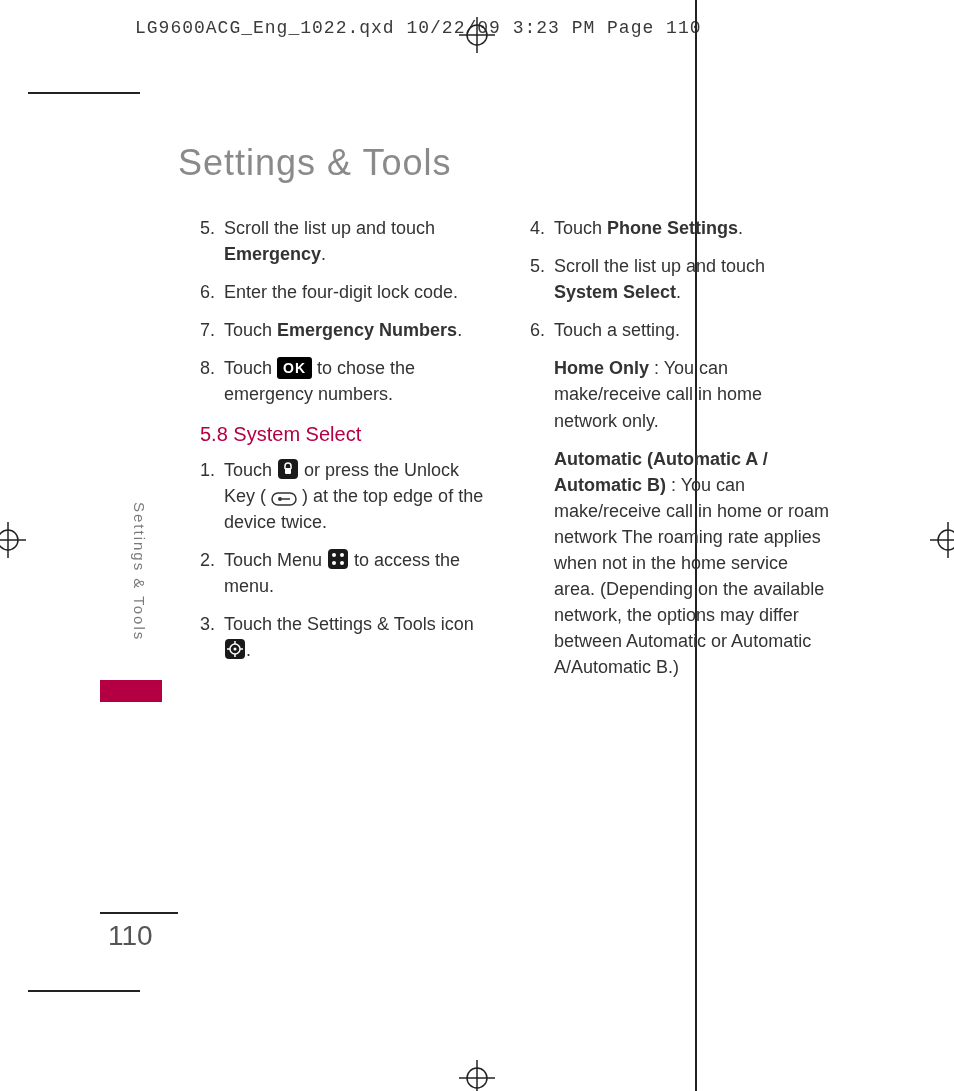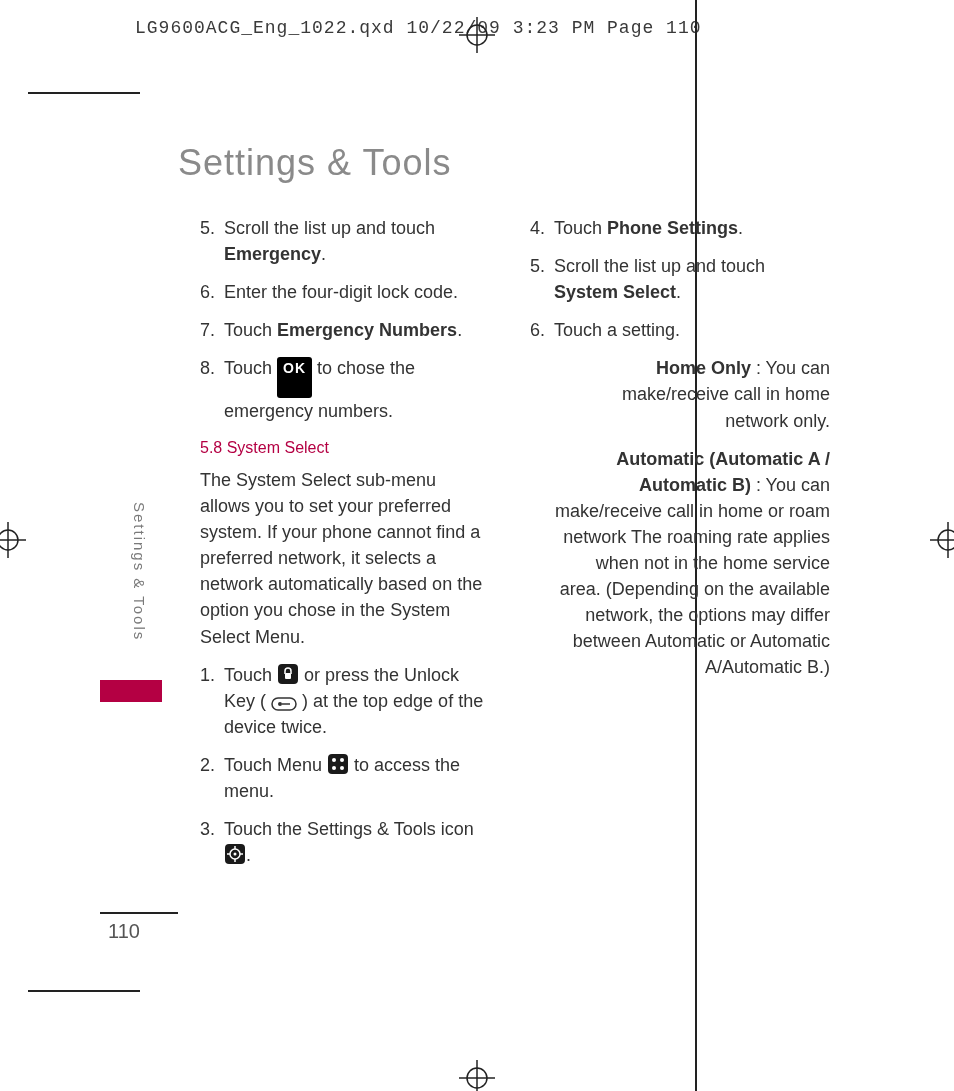--- a/index.html
+++ b/index.html
@@ -109,21 +109,21 @@
     top: 680px;
     left: 100px;
     width: 62px;
     height: 22px;
     background: #b40043;
   }
   .page-num {
     position: absolute;
     top: 920px;
     left: 108px;
-    font-size: 20px;
+    font-size: 28px;
     color: #555;
   }
   .columns {
     position: absolute;
     top: 215px;
     left: 200px;
     display: flex;
     gap: 40px;
   }
   .col {
@@ -138,44 +138,43 @@
     margin-bottom: 12px;
   }
   .step-num {
     flex: 0 0 24px;
   }
   .step-body {
     flex: 1;
   }
   .sub-h {
     color: #b40043;
-    font-size: 16px;
+    font-size: 20px;
     margin: 10px 0 8px 0;
     font-weight: 400;
   }
   .bold { font-weight: 700; }
   .inline-icon {
     display: inline-block;
     vertical-align: -4px;
     line-height: 0;
   }
   .ok-badge {
     display: inline-block;
     background: #000;
     color: #fff;
     font-size: 14px;
     font-weight: 600;
-    padding: 1px 6px 19px 6px;
+    padding: 1px 6px 0 6px;
     border-radius: 3px;
     vertical-align: 1px;
     letter-spacing: 1px;
   }
   .indent-block {
     margin: 6px 0 12px 24px;
-    text-align: right;
   }
   .para { margin-bottom: 12px; }
 </style>
 </head>
 <body>
 
 <div class="header-line">LG9600ACG_Eng_1022.qxd  10/22/09  3:23 PM  Page 110</div>
 <div class="crop-top-rule"></div>
 <div class="crop-bot-rule"></div>
 <div class="right-edge"></div>
@@ -239,21 +238,20 @@
     </div>
 
     <div class="step">
       <span class="step-num">8.</span>
       <span class="step-body">
         <span>Touch </span><span class="ok-badge">OK</span><span> to chose the emergency numbers.</span>
       </span>
     </div>
 
     <div class="sub-h">5.8 System Select</div>
-    <div class="para">The System Select sub-menu allows you to set your preferred system. If your phone cannot find a preferred network, it selects a network automatically based on the option you chose in the System Select Menu.</div>
 
     <div class="step">
       <span class="step-num">1.</span>
       <span class="step-body">
         <span>Touch </span><span class="inline-icon"><svg width="22" height="22">
               <rect x="1" y="1" width="20" height="20" rx="4" fill="#1a1a1a"></rect>
               <rect x="8" y="10" width="6" height="6" rx="1" fill="#fff"></rect>
               <path d="M8 11 V8 a3 3 0 0 1 6 0 V11" stroke="#fff" stroke-width="1.5" fill="none"></path>
             </svg></span><span> or press the Unlock Key ( </span><span class="inline-icon"><svg width="26" height="14">
               <rect x="1" y="1" width="24" height="12" rx="6" fill="none" stroke="#333" stroke-width="1.5"></rect>

